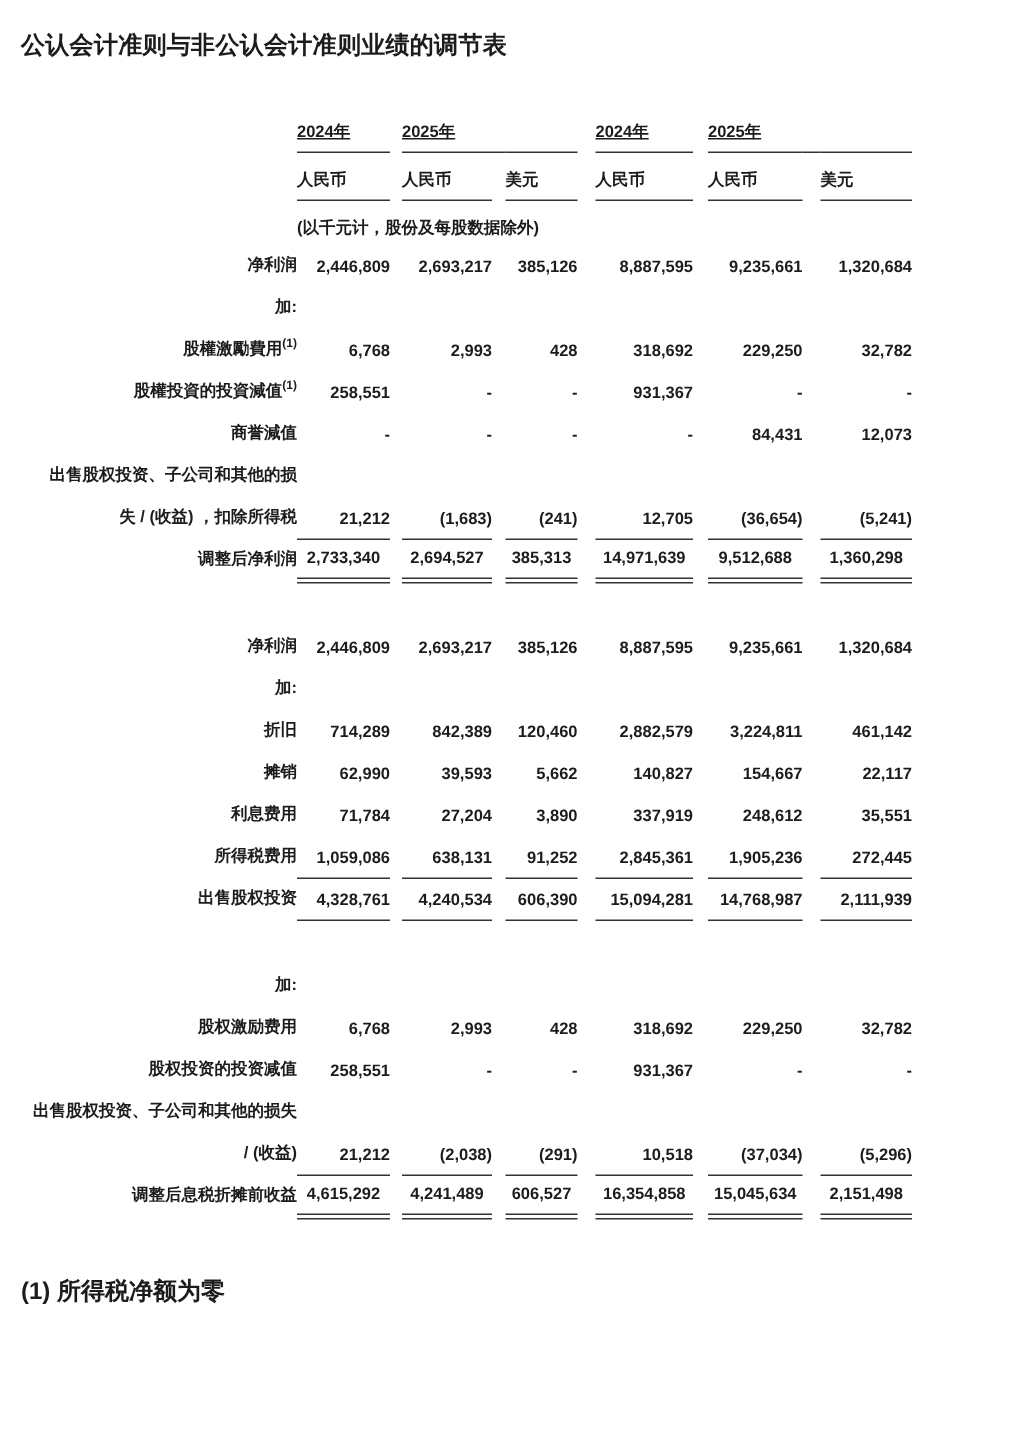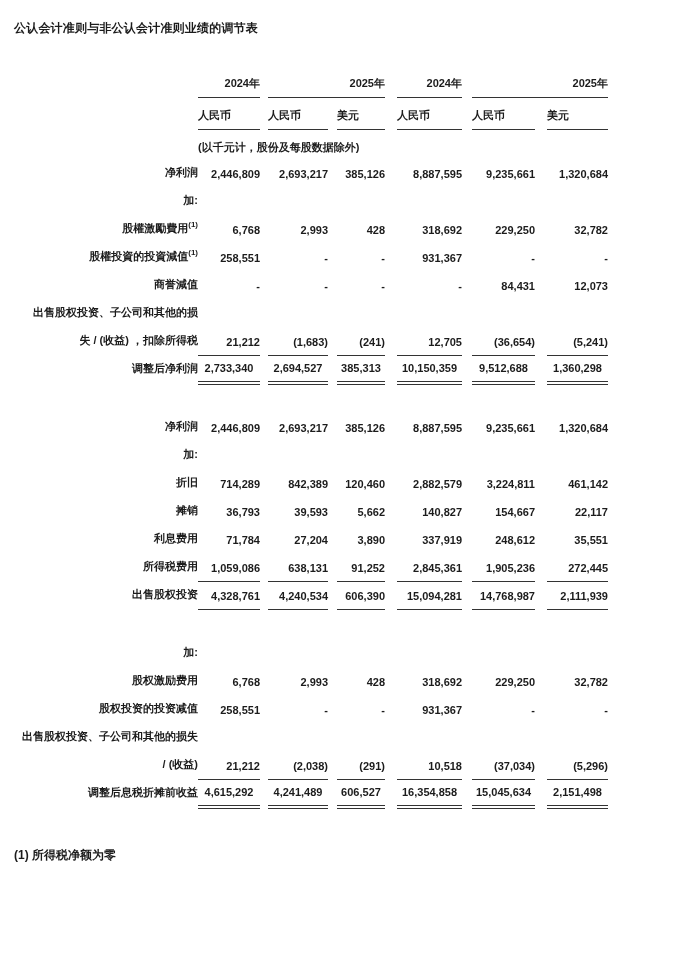--- a/index.html
+++ b/index.html
@@ -5,21 +5,21 @@
   * { margin: 0; padding: 0; box-sizing: border-box; }
   html, body {
     width: 682px; height: 970px;
     background: #ffffff;
     font-family: "Liberation Sans", sans-serif;
     color: #1c1c1c;
     overflow: hidden;
   }
   .page { padding: 20px 14px 0 14px; }
   .doc-title {
-    font-size: 12px;
+    font-size: 16px;
     font-weight: 700;
     letter-spacing: 0.2px;
     margin-bottom: 28px;
   }
   table.fin {
     border-collapse: collapse;
     table-layout: fixed;
     font-size: 11px;
     font-weight: 700;
     white-space: nowrap;
@@ -41,24 +41,25 @@
   td { vertical-align: bottom; }
 
   
   tr.group-row td.grp {
     text-align: center;
     height: 26px;
     padding-bottom: 6px;
     border-bottom: 1px solid #333;
   }
   tr.year-row td.yr {
-    text-align: right;
+    text-align: left;
     height: 32px;
     padding-bottom: 6px;
     border-bottom: 1px solid #333;
+    text-decoration: underline;
   }
   tr.cur-row td.cur {
     height: 32px;
     padding-bottom: 6px;
     border-bottom: 1px solid #333;
   }
   tr.note-row td.note {
     text-align: left;
     height: 30px;
     padding-bottom: 4px;
@@ -71,21 +72,21 @@
   tr.data-row.rule-double td.num { border-bottom: 4px double #333; text-align: center; }
   td.lbl { text-align: right; }
   td.lbl.ind1 { padding-left: 7px; }
   td.lbl.ind2 { padding-left: 14px; }
   td.lbl.ind3 { padding-left: 22px; }
   td.lbl sup { font-size: 8px; vertical-align: super; line-height: 0; }
 
   tr.spacer td { height: 30px; }
 
   .footnote {
-    font-size: 12px;
+    font-size: 16px;
     font-weight: 700;
     margin-top: 38px;
     padding-left: 0px;
   }
 </style>
 </head>
 <body>
 
 <div class="page">
 
@@ -236,21 +237,21 @@
           <td class="num">(5,241)</td>
         </tr>
         <tr class="data-row rule-double">
           <td class="lbl ind0">调整后净利润</td>
           <td class="num">2,733,340</td>
           <td></td>
           <td class="num">2,694,527</td>
           <td></td>
           <td class="num">385,313</td>
           <td></td>
-          <td class="num">10,150,359</td>
+          <td class="num">14,971,639</td>
           <td></td>
           <td class="num">9,512,688</td>
           <td></td>
           <td class="num">1,360,298</td>
         </tr>
         <tr class="spacer">
           <td colspan="12"></td>
         </tr>
         <tr class="data-row">
           <td class="lbl ind0">净利润</td>
@@ -289,21 +290,21 @@
           <td class="num">120,460</td>
           <td></td>
           <td class="num">2,882,579</td>
           <td></td>
           <td class="num">3,224,811</td>
           <td></td>
           <td class="num">461,142</td>
         </tr>
         <tr class="data-row">
           <td class="lbl ind1">摊销</td>
-          <td class="num">36,793</td>
+          <td class="num">62,990</td>
           <td></td>
           <td class="num">39,593</td>
           <td></td>
           <td class="num">5,662</td>
           <td></td>
           <td class="num">140,827</td>
           <td></td>
           <td class="num">154,667</td>
           <td></td>
           <td class="num">22,117</td>

